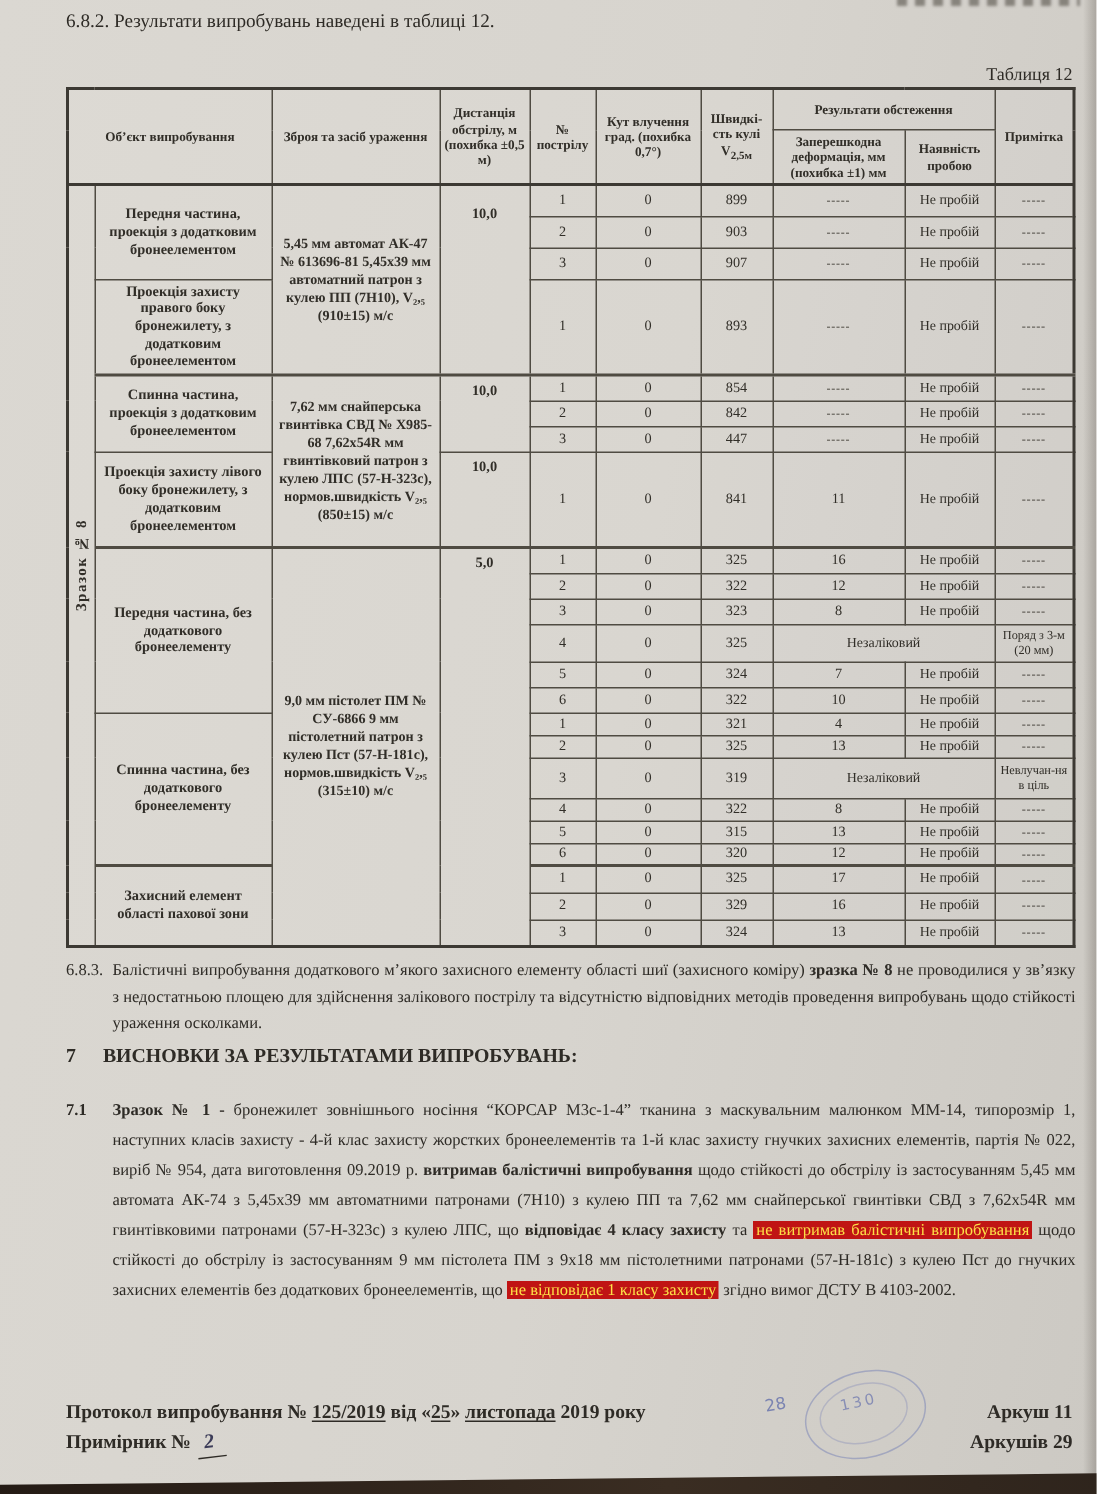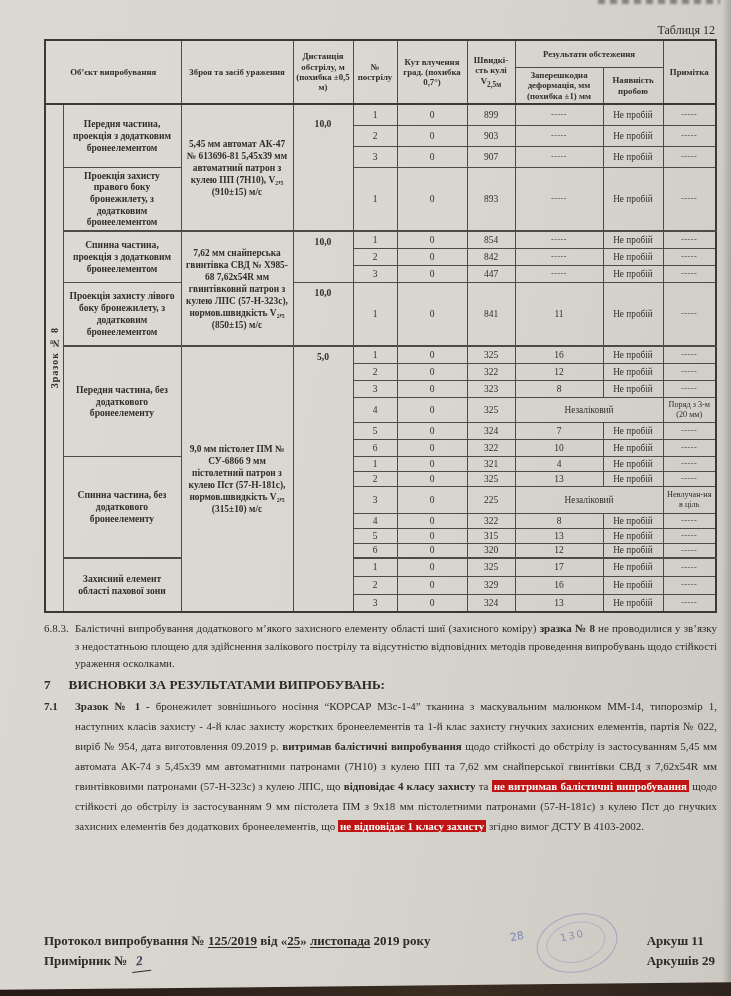--- a/index.html
+++ b/index.html
@@ -42,52 +42,53 @@
   td.prob{font-size:9.3px;}
   td.note{font-size:8.2px;line-height:1.15;}
   td.unqual{font-size:9.3px;}
 
   .sections{margin-top:7px;}
   .para{position:relative;padding-left:31px;text-align:justify;font-size:11px;margin:0;}
   .pnum{position:absolute;left:0;top:0;}
   .p683{line-height:17.5px;margin-top:2px;}
   .h7{font-weight:bold;font-size:13.2px;margin-top:4px;}
   .h7num{margin-right:18px;}
-  .p71{line-height:20px;margin-top:3px;}
+  .p71{line-height:20px;margin-top:18px;}
   .p72{line-height:20px;margin-top:3px;}
   .pnum-b{font-weight:bold;}
   span.b{font-weight:bold;}
-  span.hl{background:#c01414;color:#ffffff;font-weight:bold;padding:0 2px;
+  span.hl{background:#c01414;color:#fde047;font-weight:normal;padding:0 2px;
     box-decoration-break:clone;-webkit-box-decoration-break:clone;}
   span.bu{font-weight:bold;text-decoration:underline;text-underline-offset:2px;}
   span.hand{display:inline-block;transform:rotate(-7deg);font-style:italic;color:#3c3c58;
     border-bottom:1.2px solid #2e2b26;padding:0 7px 0 5px;font-size:13.5px;}
 
   .footer{position:absolute;left:44px;right:16px;top:931px;display:flex;
     justify-content:space-between;font-size:13px;font-weight:bold;}
   .f-line{line-height:20px;}
-  .f-right{text-align:left;line-height:20px;}
+  .f-right{text-align:right;line-height:20px;}
 
   .stamp{position:absolute;left:506px;top:906px;width:130px;height:82px;pointer-events:none;
     font-family:"DejaVu Sans", sans-serif;}
   .st-e1{position:absolute;left:30px;top:8px;width:80px;height:56px;
     border:1.5px solid rgba(90,105,175,.38);border-radius:50%;transform:rotate(-14deg);}
   .st-e1:after{content:"";position:absolute;left:9px;top:7px;width:58px;height:38px;
     border:1px solid rgba(90,105,175,.25);border-radius:50%;}
   .st-m1{position:absolute;left:4px;top:24px;font-size:11px;color:rgba(75,90,165,.65);
     transform:rotate(-10deg);}
   .st-m2{position:absolute;left:54px;top:24px;font-size:10px;color:rgba(75,90,165,.55);
     transform:rotate(-12deg);letter-spacing:2px;}
 </style>
 </head>
 <body>
 
 <div class="page">
   <div class="cut-line"></div>
 
+  <p class="s682"><span>6.8.2.</span> <span>Результати випробувань наведені в таблиці 12.</span></p>
 
   <div class="tbl-caption">Таблиця 12</div>
 
   <table>
     <colgroup>
       <col style="width:18px">
         <col style="width:118px">
         <col style="width:112px">
         <col style="width:60px">
       <col style="width:44px">
@@ -253,21 +254,21 @@
           <td class="num">2</td>
           <td class="num">0</td>
           <td class="num">325</td>
           <td class="num">13</td>
           <td class="prob">Не пробій</td>
           <td class="dash note">-----</td>
         </tr>
         <tr style="height: 27px;">
           <td class="num">3</td>
           <td class="num">0</td>
-          <td class="num">225</td>
+          <td class="num">319</td>
           <td class="unqual" colspan="2">Незаліковий</td>
           <td class="note">Невлучан-ня в ціль</td>
         </tr>
         <tr style="height: 15px;">
           <td class="num">4</td>
           <td class="num">0</td>
           <td class="num">322</td>
           <td class="num">8</td>
           <td class="prob">Не пробій</td>
           <td class="dash note">-----</td>

